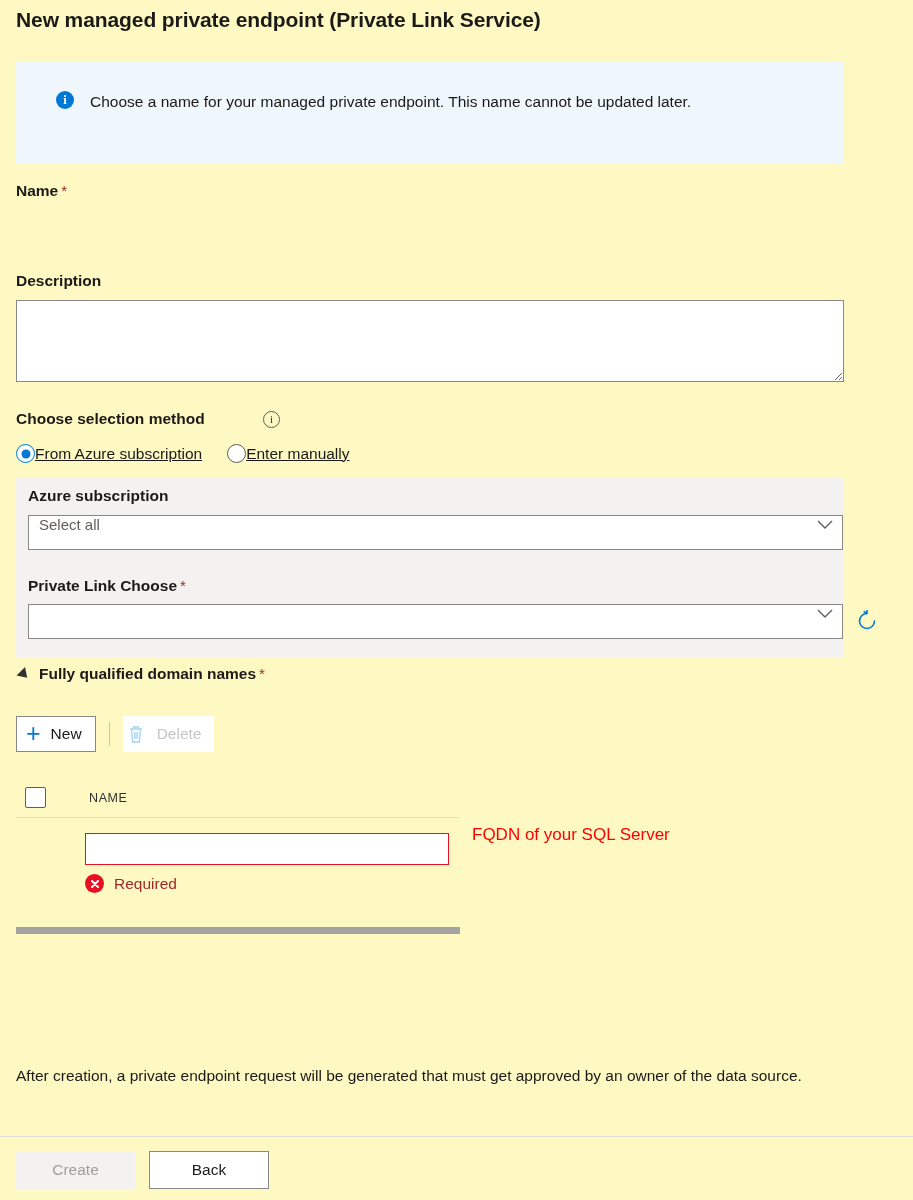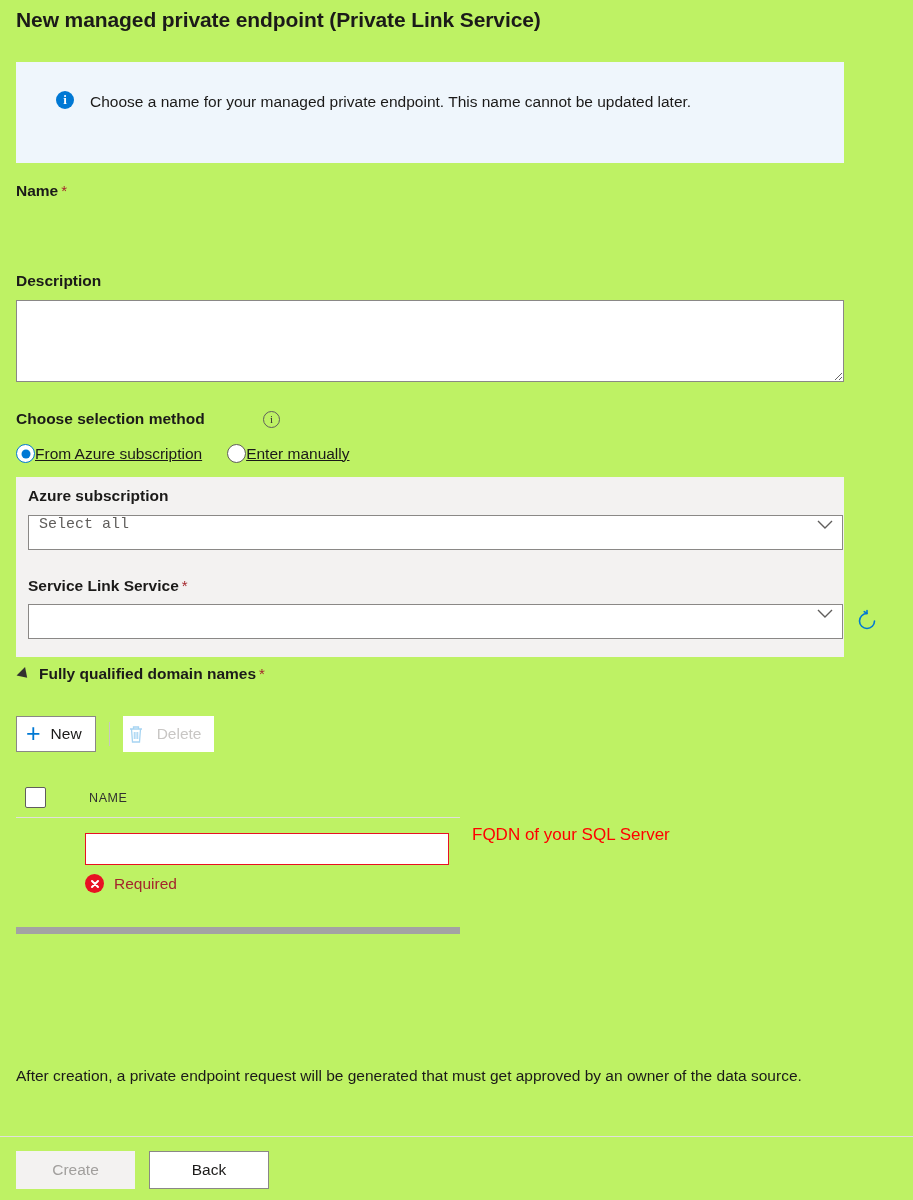--- a/index.html
+++ b/index.html
@@ -7,21 +7,21 @@
     margin: 0; padding: 0;
     width: 913px; height: 1200px;
     background: #ffffff;
     font-family: "Liberation Sans", sans-serif;
     color: #1b1a19;
     overflow: hidden;
   }
   .page {
     position: relative;
     width: 913px; height: 1200px;
-    background: #bef264;
+    background: #fef9c3;
   }
 
   
   .title {
     position: absolute;
     left: 16px; top: 8px;
     font-size: 21px;
     font-weight: 600;
     color: #1b1a19;
     letter-spacing: -0.1px;
@@ -166,21 +166,20 @@
 
   
   .combo {
     position: absolute;
     border: 1px solid #8a8886;
     background: #ffffff;
     display: flex;
     align-items: center;
     padding: 0 0 16px 10px;
     cursor: pointer;
-    font-family: Liberation Mono, monospace;
   }
   .combo .val {
     flex: 1;
     font-size: 15px;
     color: #605e5c;
     white-space: nowrap;
     overflow: hidden;
   }
   .chev {
     width: 34px;
@@ -414,21 +413,21 @@
   <div class="combo sub">
     <span class="val">Select all</span>
     <span class="chev">
       <svg width="16" height="10" viewBox="0 0 16 10">
           <path d="M1 1 L8 8 L15 1" stroke="#605e5c" stroke-width="1.4" fill="none"></path>
         </svg>
     </span>
   </div>
 
   <div class="field-label sub-label two">
-    <span>Service Link Service</span><span class="req-star">*</span>
+    <span>Private Link Choose</span><span class="req-star">*</span>
   </div>
   <div class="combo pls">
     <span class="val"></span>
     <span class="chev">
       <svg width="16" height="10" viewBox="0 0 16 10">
           <path d="M1 1 L8 8 L15 1" stroke="#605e5c" stroke-width="1.4" fill="none"></path>
         </svg>
     </span>
   </div>
 

